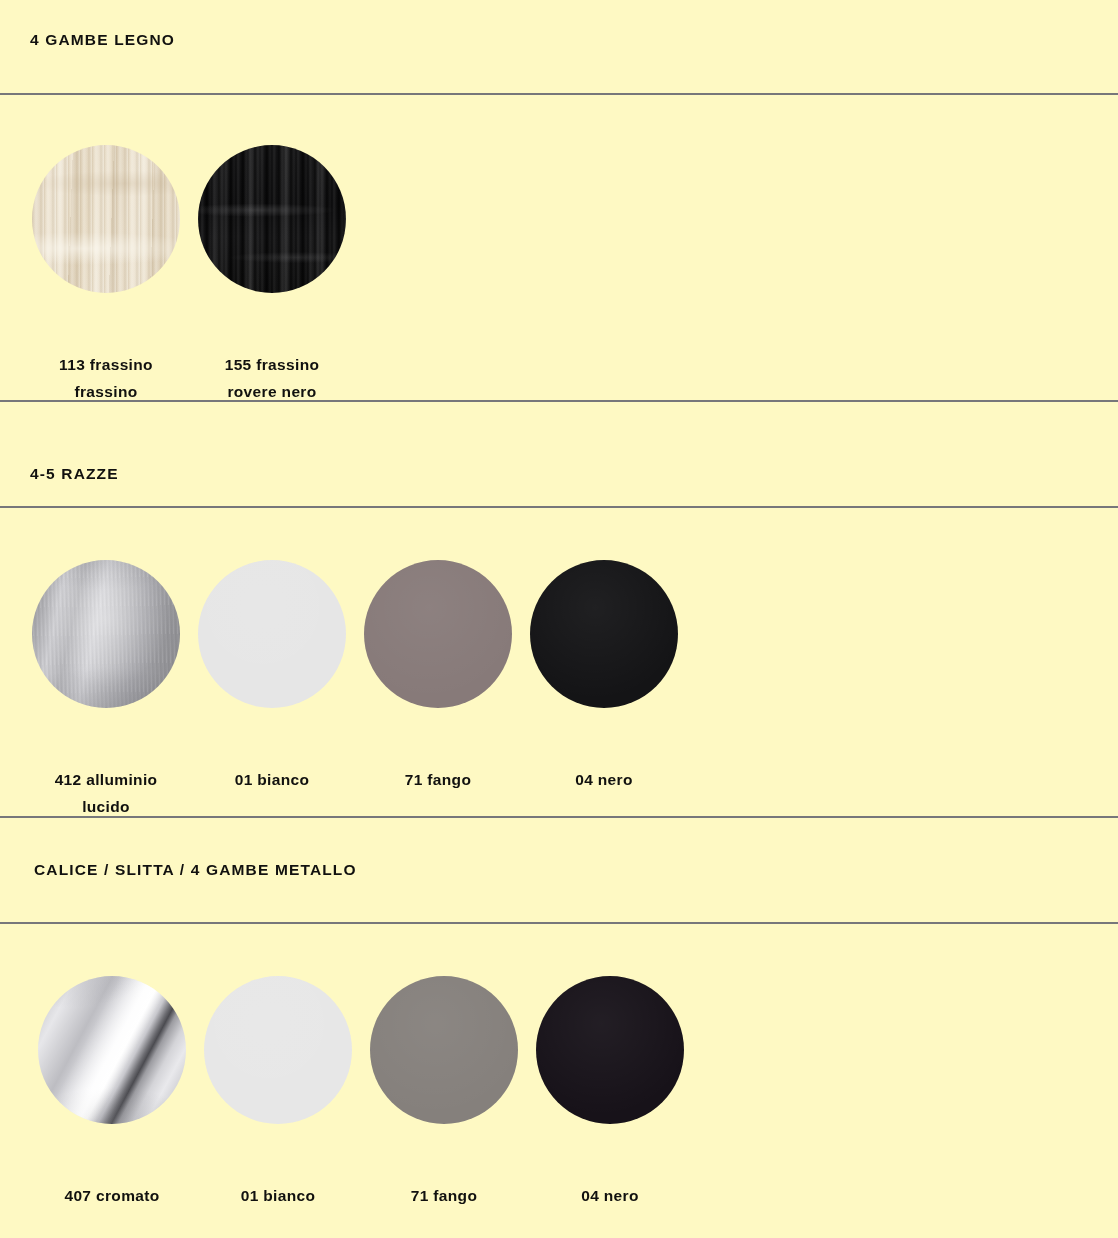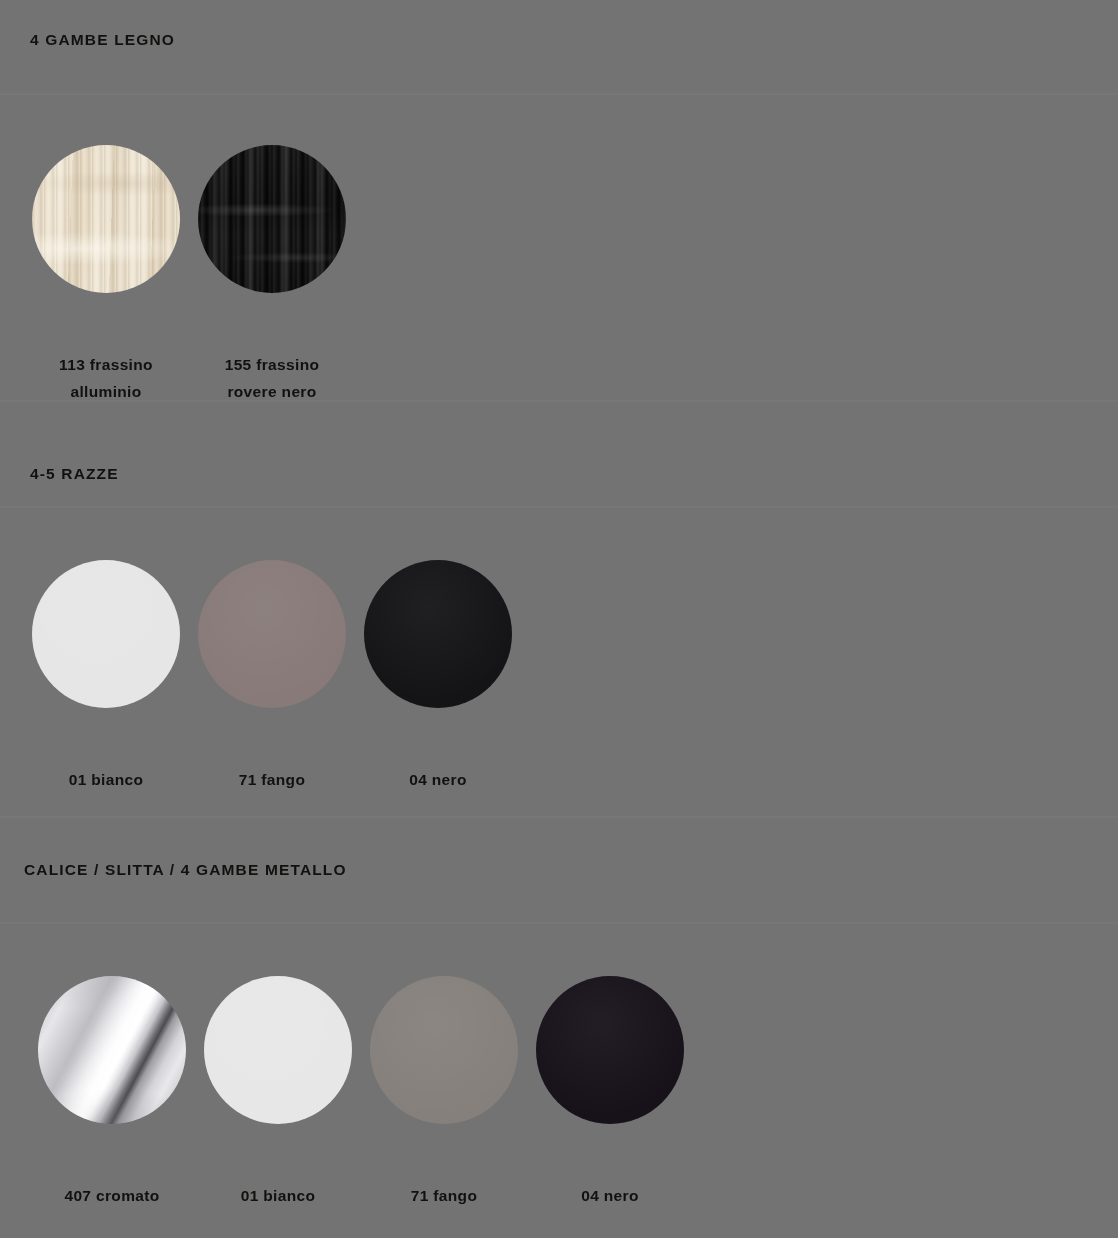--- a/index.html
+++ b/index.html
@@ -15,21 +15,21 @@
     position: relative;
     font-family: "Liberation Sans", "DejaVu Sans", sans-serif;
     color: #11110f;
     overflow: hidden;
   }
 
   .sheet {
     width: 1118px;
     height: 1238px;
     position: relative;
-    background: #737373;
+    background: #fef9c3;
   }
 
   
   .section-title {
     font-size: 15.5px;
     font-weight: bold;
     letter-spacing: 1.15px;
     text-transform: uppercase;
     color: #11110f;
     white-space: nowrap;
@@ -237,21 +237,21 @@
   <div class="section-title" style="position:absolute; left:30px; top:31px;">4 GAMBE LEGNO</div>
 
   <div class="rule" style="top:93px;"></div>
 
   <div class="swatch-row" style="top:145px; padding-left:23px;">
 
     <div class="swatch-cell">
       <div class="swatch-disc fin-ash-white"></div>
       <div class="swatch-label">
         <span>113 frassino</span><br>
-        <span>alluminio</span>
+        <span>frassino</span>
       </div>
     </div>
 
 
     <div class="swatch-cell">
       <div class="swatch-disc fin-ash-black"></div>
       <div class="swatch-label">
         <span>155 frassino</span><br>
         <span>rovere nero</span>
       </div>
@@ -260,20 +260,27 @@
   </div>
 
   <div class="rule" style="top:400px;"></div>
 
   <div class="section-title" style="position:absolute; left:30px; top:465px;">4-5 RAZZE</div>
 
   <div class="rule" style="top:506px;"></div>
 
   <div class="swatch-row" style="top:560px; padding-left:23px;">
 
+    <div class="swatch-cell">
+      <div class="swatch-disc fin-alu"></div>
+      <div class="swatch-label">
+        <span>412 alluminio</span><br>
+        <span>lucido</span>
+      </div>
+    </div>
 
     <div class="swatch-cell">
       <div class="swatch-disc fin-flat" style="--swatch-color:#e6e6e6;"></div>
       <div class="swatch-label">
         <span>01 bianco</span>
       </div>
     </div>
 
     <div class="swatch-cell">
       <div class="swatch-disc fin-flat" style="--swatch-color:#877a79;"></div>
@@ -286,21 +293,21 @@
       <div class="swatch-disc fin-flat" style="--swatch-color:#141416;"></div>
       <div class="swatch-label">
         <span>04 nero</span>
       </div>
     </div>
 
   </div>
 
   <div class="rule" style="top:816px;"></div>
 
-  <div class="section-title" style="position:absolute; left:24px; top:861px;">CALICE / SLITTA / 4 GAMBE METALLO</div>
+  <div class="section-title" style="position:absolute; left:34px; top:861px;">CALICE / SLITTA / 4 GAMBE METALLO</div>
 
   <div class="rule" style="top:922px;"></div>
 
   <div class="swatch-row" style="top:976px; padding-left:29px;">
 
     <div class="swatch-cell">
       <div class="swatch-disc fin-chrome"></div>
       <div class="swatch-label">
         <span>407 cromato</span>
       </div>

